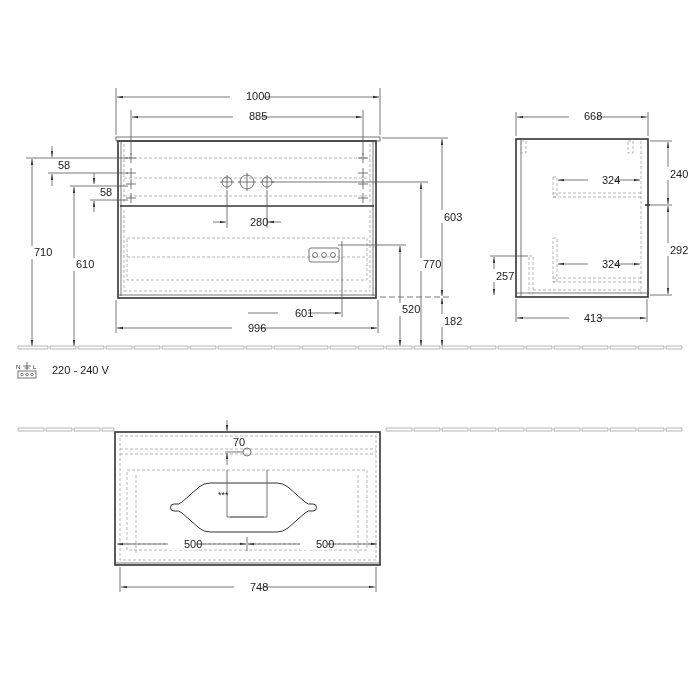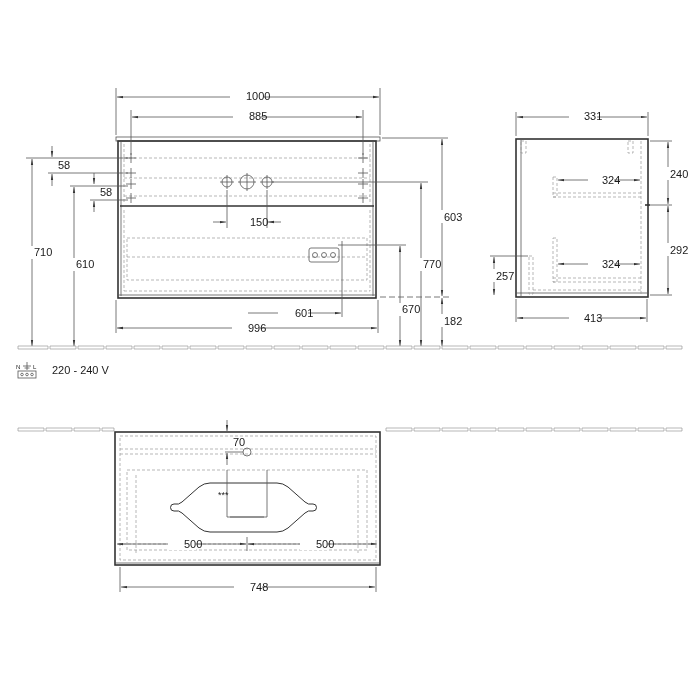--- a/index.html
+++ b/index.html
@@ -225,29 +225,29 @@
   </g>
 </svg>
 
 <div style="position:absolute;left:12px;top:0;width:700px;height:700px;font-size:11px;color:#1a1a1a;">
   <span style="position:absolute;left:234px;top:90px">1000</span>
   <span style="position:absolute;left:237px;top:110px">885</span>
   <span style="position:absolute;left:46px;top:159px">58</span>
   <span style="position:absolute;left:88px;top:186px">58</span>
   <span style="position:absolute;left:22px;top:246px">710</span>
   <span style="position:absolute;left:64px;top:258px">610</span>
-  <span style="position:absolute;left:238px;top:216px">150</span>
+  <span style="position:absolute;left:238px;top:216px">280</span>
   <span style="position:absolute;left:283px;top:307px">601</span>
   <span style="position:absolute;left:236px;top:322px">996</span>
   <span style="position:absolute;left:432px;top:211px">603</span>
   <span style="position:absolute;left:411px;top:258px">770</span>
-  <span style="position:absolute;left:390px;top:303px">670</span>
+  <span style="position:absolute;left:390px;top:303px">520</span>
   <span style="position:absolute;left:432px;top:315px">182</span>
 
-  <span style="position:absolute;left:572px;top:110px">331</span>
+  <span style="position:absolute;left:572px;top:110px">668</span>
   <span style="position:absolute;left:572px;top:312px">413</span>
   <span style="position:absolute;left:590px;top:174px">324</span>
   <span style="position:absolute;left:590px;top:258px">324</span>
   <span style="position:absolute;left:658px;top:168px">240</span>
   <span style="position:absolute;left:658px;top:244px">292</span>
   <span style="position:absolute;left:484px;top:270px">257</span>
 
   <span style="position:absolute;left:40px;top:364px">220 - 240 V</span>
 
   <span style="position:absolute;left:221px;top:436px">70</span>

